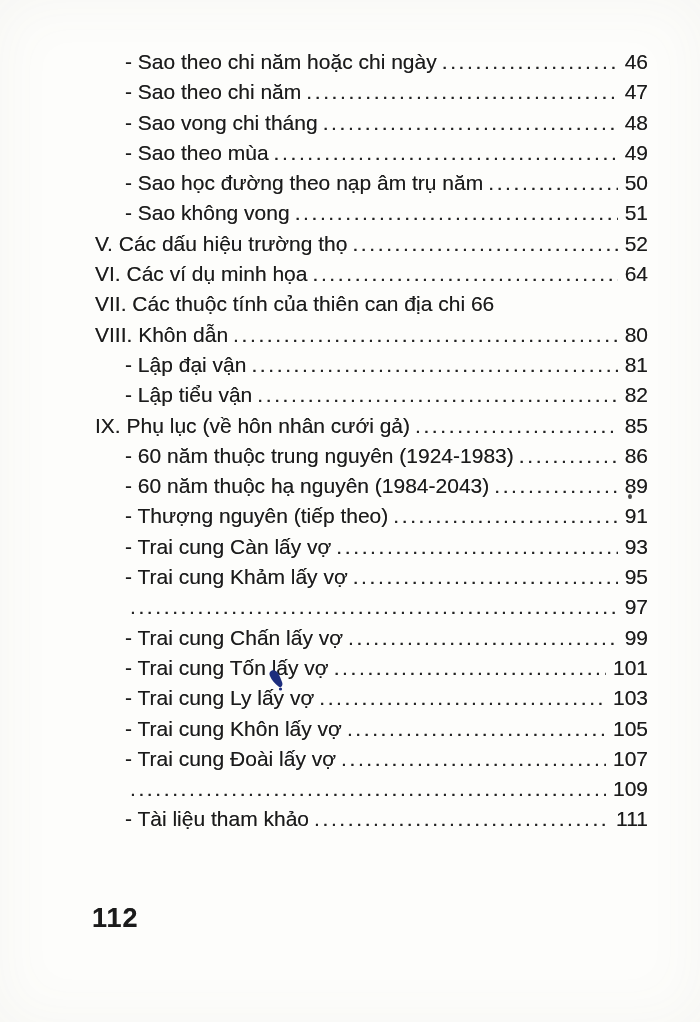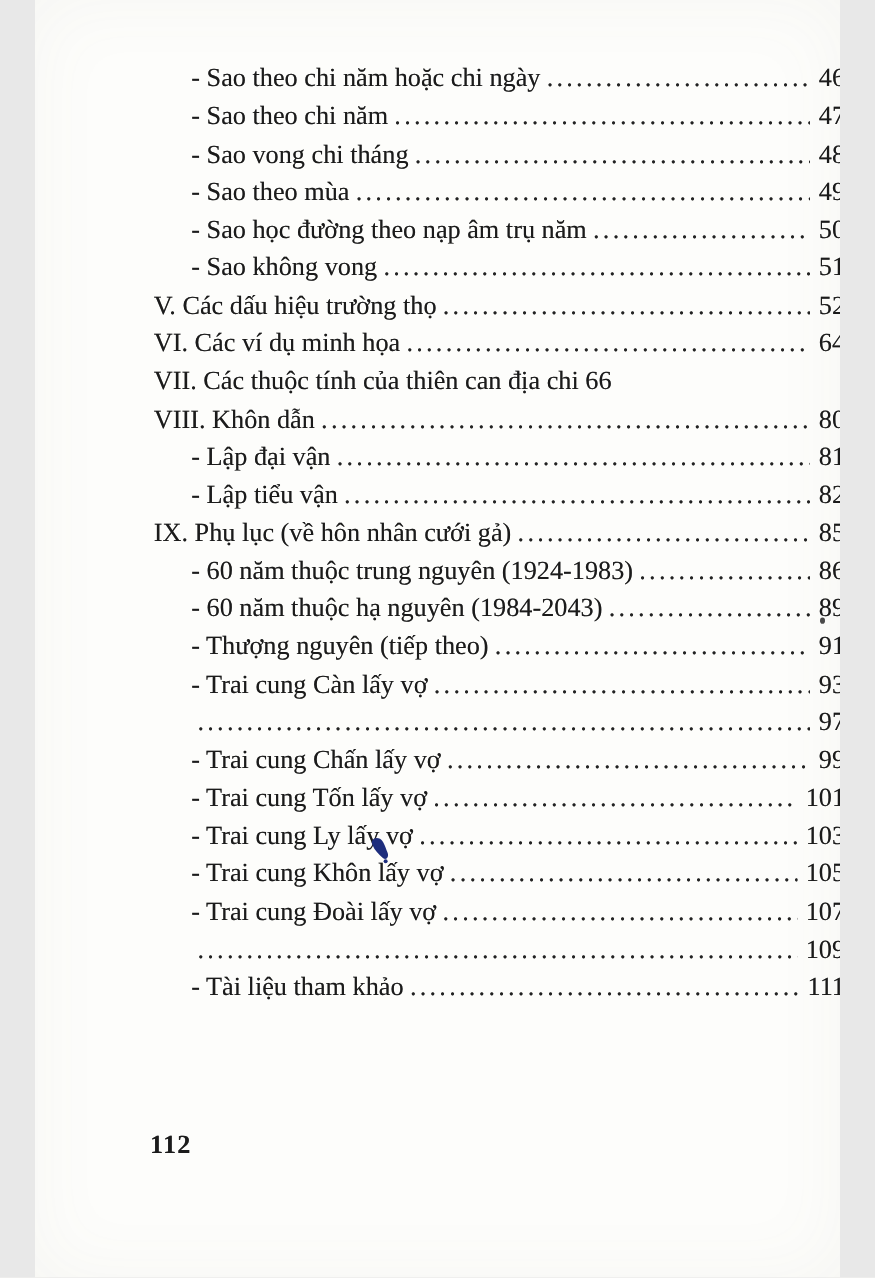--- a/index.html
+++ b/index.html
@@ -2,27 +2,27 @@
 <html><head>
 <meta charset="utf-8">
 <style>
   html, body {
     margin: 0;
     padding: 0;
     background: #e8e8e8;
   }
   .page {
     position: relative;
-    width: 644px;
+    width: 700px;
     height: 1022px;
     margin: 0 auto;
     background: #fdfdfb;
     box-shadow: inset 0 0 60px rgba(120,110,95,0.05);
     overflow: hidden;
-    font-family: Liberation Serif, serif;
+    font-family: Liberation Sans, sans-serif;
     color: #1b1b1b;
   }
   .toc {
     position: absolute;
     top: 47px;
     left: 95px;
     width: 553px;
   }
   .row {
     display: flex;
@@ -47,21 +47,21 @@
     color: #222;
   }
   .pagenum {
     white-space: nowrap;
     padding-left: 7px;
   }
   .folio {
     position: absolute;
     left: 92px;
     top: 903px;
-    font-size: 21px;
+    font-size: 27px;
     font-weight: bold;
     letter-spacing: 1px;
     text-shadow: 0 0 0.5px rgba(25,25,25,0.55);
   }
   .ink-mark {
     position: absolute;
     left: 266px;
     top: 669px;
     width: 20px;
     height: 24px;
@@ -162,20 +162,25 @@
       <span class="label">- Thượng nguyên (tiếp theo)</span>
       <span class="dots"></span>
       <span class="pagenum">91</span>
     </div>
       <div class="row sub">
       <span class="label">- Trai cung Càn lấy vợ</span>
       <span class="dots"></span>
       <span class="pagenum">93</span>
     </div>
       <div class="row sub">
+      <span class="label">- Trai cung Khảm lấy vợ</span>
+      <span class="dots"></span>
+      <span class="pagenum">95</span>
+    </div>
+      <div class="row sub">
       <span class="dots"></span>
       <span class="pagenum">97</span>
     </div>
       <div class="row sub">
       <span class="label">- Trai cung Chấn lấy vợ</span>
       <span class="dots"></span>
       <span class="pagenum">99</span>
     </div>
       <div class="row sub">
       <span class="label">- Trai cung Tốn lấy vợ</span>

